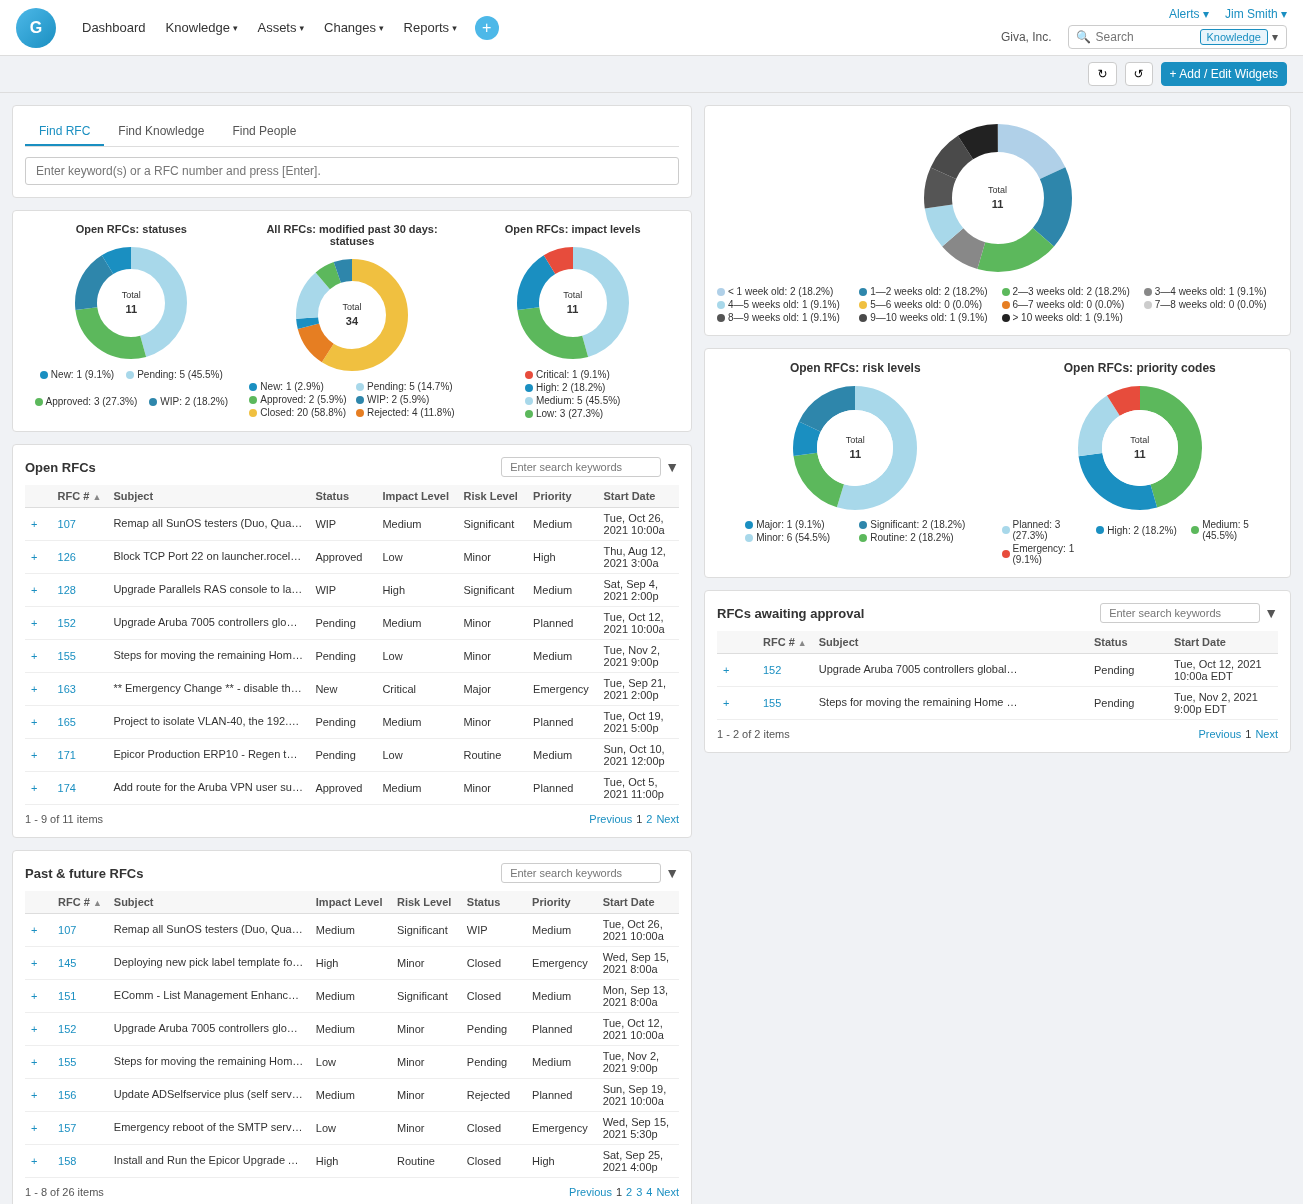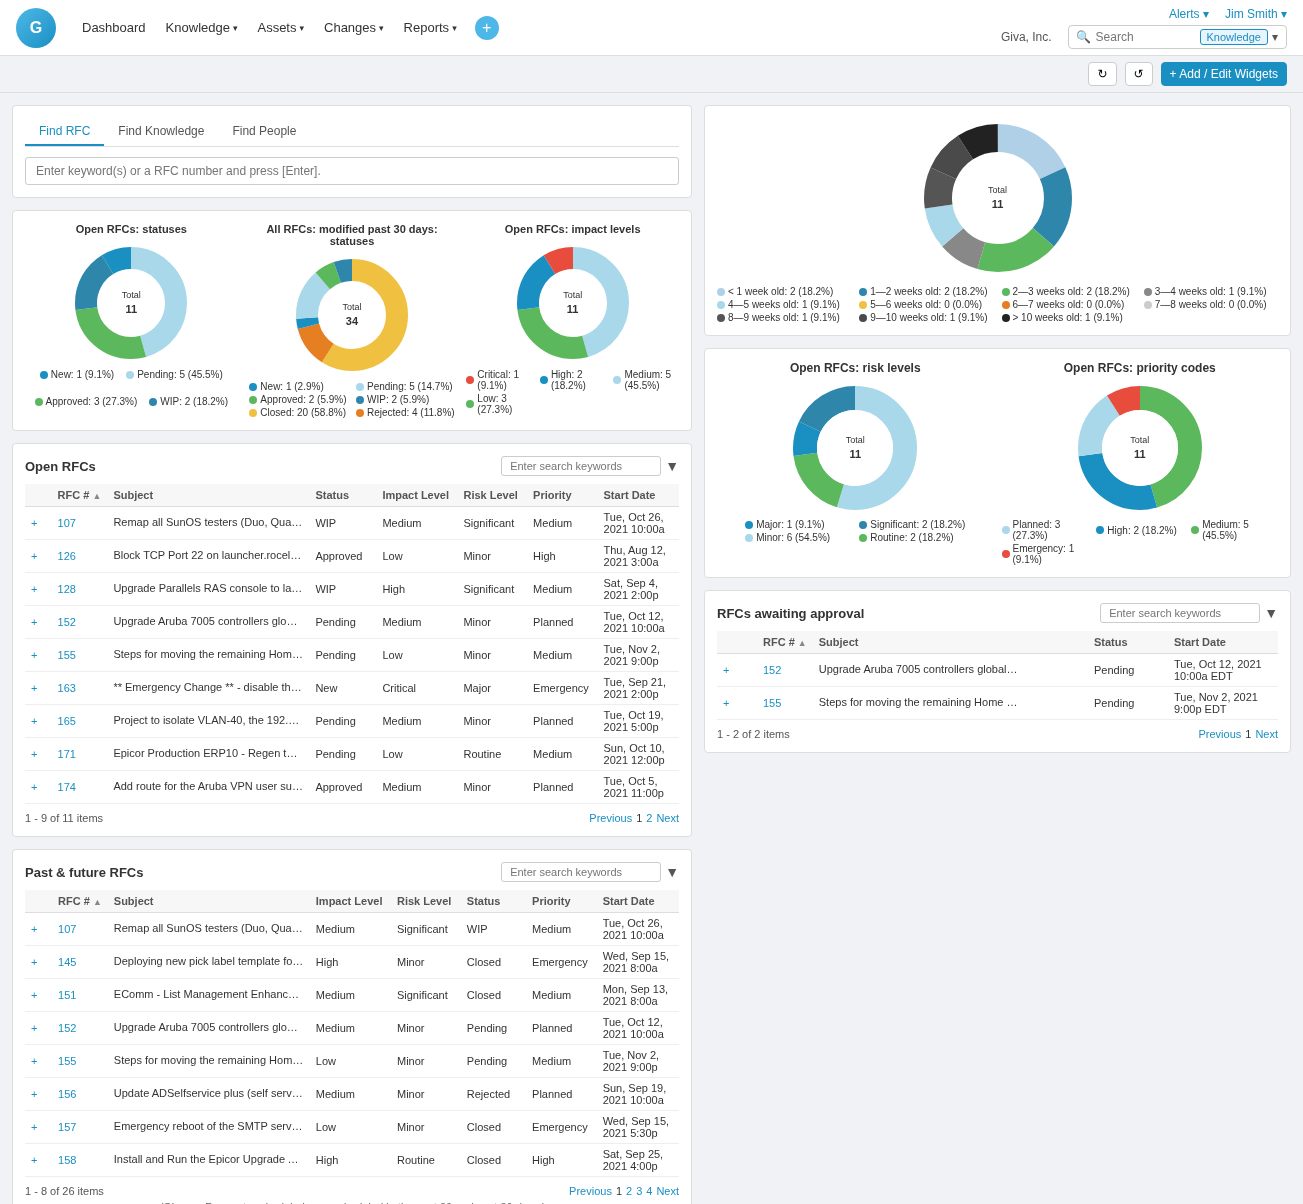--- a/index.html
+++ b/index.html
@@ -258,21 +258,21 @@
               <circle cx="60" cy="60" r="45" fill="none" stroke="#5cb85c" stroke-width="22" stroke-dasharray="77.3 284.6" stroke-dashoffset="-128.8" transform="rotate(-90 60 60)"></circle>
               <circle cx="60" cy="60" r="45" fill="none" stroke="#1a8fc1" stroke-width="22" stroke-dasharray="51.5 284.6" stroke-dashoffset="-206.1" transform="rotate(-90 60 60)"></circle>
               <circle cx="60" cy="60" r="45" fill="none" stroke="#e74c3c" stroke-width="22" stroke-dasharray="25.8 284.6" stroke-dashoffset="-257.6" transform="rotate(-90 60 60)"></circle>
               <circle cx="60" cy="60" r="30" fill="white"></circle>
             </svg>
             <div class="donut-label">
               <span>Total</span>
               <strong>11</strong>
             </div>
           </div>
-          <div class="chart-legend" style="display:grid;grid-template-columns:1fr 1fr 1fr;gap:2px 8px;font-size:10px;margin-top:6px;">
+          <div class="chart-legend" style="display:grid;grid-template-columns:1fr;gap:2px 8px;font-size:10px;margin-top:6px;">
             <div class="legend-item">
                 <div class="legend-dot" style="background:#e74c3c"></div>
                 <span>Critical: 1 (9.1%)</span>
               </div>
             <div class="legend-item">
                 <div class="legend-dot" style="background:#1a8fc1"></div>
                 <span>High: 2 (18.2%)</span>
               </div>
             <div class="legend-item">
                 <div class="legend-dot" style="background:#a8d8ea"></div>

